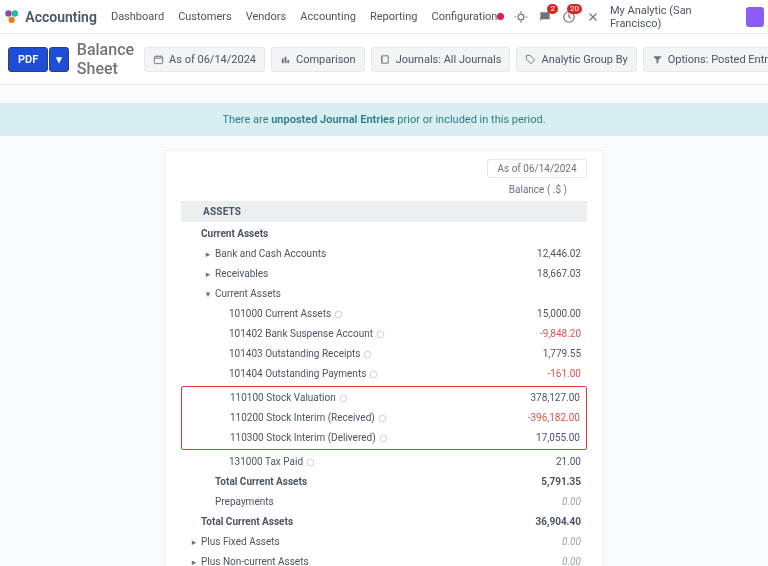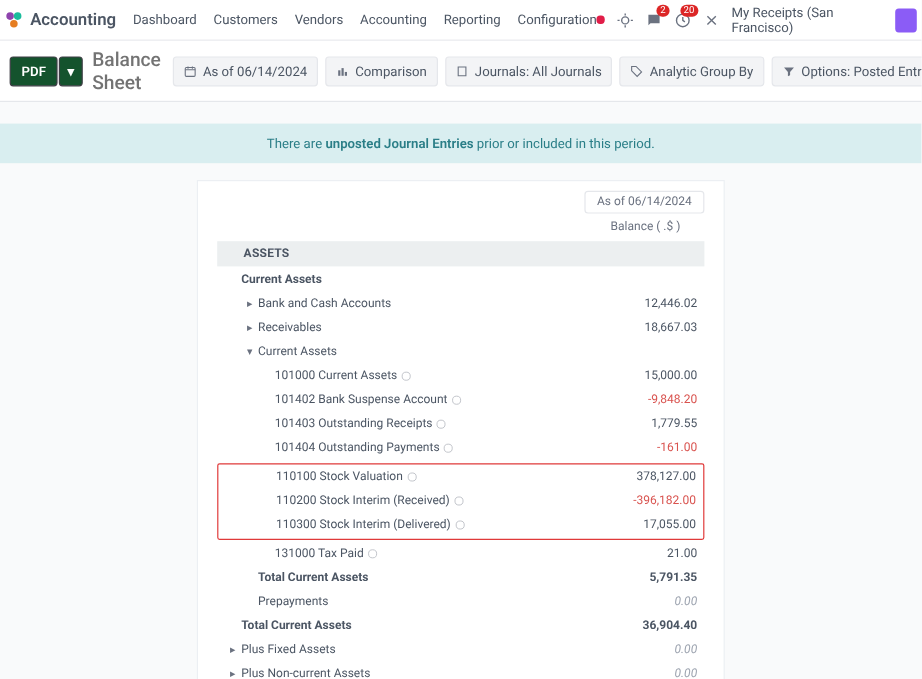--- a/index.html
+++ b/index.html
@@ -15,21 +15,21 @@
   .tray { display: flex; align-items: center; gap: 10px; font-size: 11px; color: #6b7280; }
   .tray .dot { width: 7px; height: 7px; border-radius: 50%; background: #e11d48; }
   .tray .ico { width: 14px; height: 14px; display: inline-block; position: relative; }
   .tray .ico svg { width: 14px; height: 14px; }
   .badge { position: absolute; top: -6px; right: -6px; background: #dc2626; color: #fff; border-radius: 8px; font-size: 8px; padding: 0 3px; line-height: 10px; }
   .avatar { width: 20px; height: 20px; border-radius: 3px; background: #8b5cf6; }
   .company { font-size: 11px; color: #4b5563; }
   
   .toolbar { display: flex; align-items: center; gap: 6px; padding: 6px 8px; background: #fff; border-bottom: 1px solid #e5e7eb; }
   .btn { background: #f3f4f6; border: 1px solid #e5e7eb; border-radius: 3px; padding: 5px 8px; font-size: 11px; color: #4b5563; display: inline-flex; align-items: center; gap: 5px; cursor: pointer; white-space: nowrap; }
-  .btn.dark { background: #14532d; color: #fff; border-color: #3f3f46; font-weight: 600; padding: 5px 9px; }
+  .btn.dark { background: #1d4ed8; color: #fff; border-color: #3f3f46; font-weight: 600; padding: 5px 9px; }
   .btn.caret { padding: 5px 6px; margin-left: -5px; }
   .title { font-size: 16px; font-weight: 500; color: #737373; margin: 0 4px 0 2px; }
   .bicon { width: 11px; height: 11px; }
   
   .banner { background: #d9eef0; color: #2a7e87; text-align: center; padding: 10px 0; font-size: 11px; margin-top: 18px; }
   .banner .strong { font-weight: 600; }
   
   .card { width: 440px; margin: 14px auto 20px; background: #fff; border: 1px solid #eceff3; padding: 8px 16px 20px; }
   .headerbox { width: 100px; margin-left: auto; border: 1px solid #e5e7eb; border-radius: 3px; text-align: center; padding: 3px 0; font-size: 10px; color: #6b7280; margin-bottom: 6px; }
   .balancelbl { text-align: right; font-size: 10px; color: #6b7280; margin-bottom: 6px; padding-right: 20px; }
@@ -85,21 +85,21 @@
     <span class="ico">
       <svg viewBox="0 0 24 24" fill="none" stroke="#6b7280" stroke-width="2">
           <circle cx="12" cy="12" r="9"></circle>
           <path d="M12 7v5l3 2"></path>
         </svg>
       <span class="badge">20</span>
     </span>
     <span class="ico"><svg viewBox="0 0 24 24" fill="none" stroke="#6b7280" stroke-width="2">
           <path d="M6 6l12 12M6 18L18 6"></path>
         </svg></span>
-    <span class="company">My Receipts (San Francisco)</span>
+    <span class="company">My Analytic (San Francisco)</span>
     <span class="avatar"></span>
   </div>
 </div>
 
 <div class="toolbar">
   <span class="btn dark">PDF</span>
   <span class="btn dark caret">▾</span>
   <span class="title">Balance Sheet</span>
   <span class="btn">
     <svg class="bicon" viewBox="0 0 24 24" fill="none" stroke="#6b7280" stroke-width="2">

